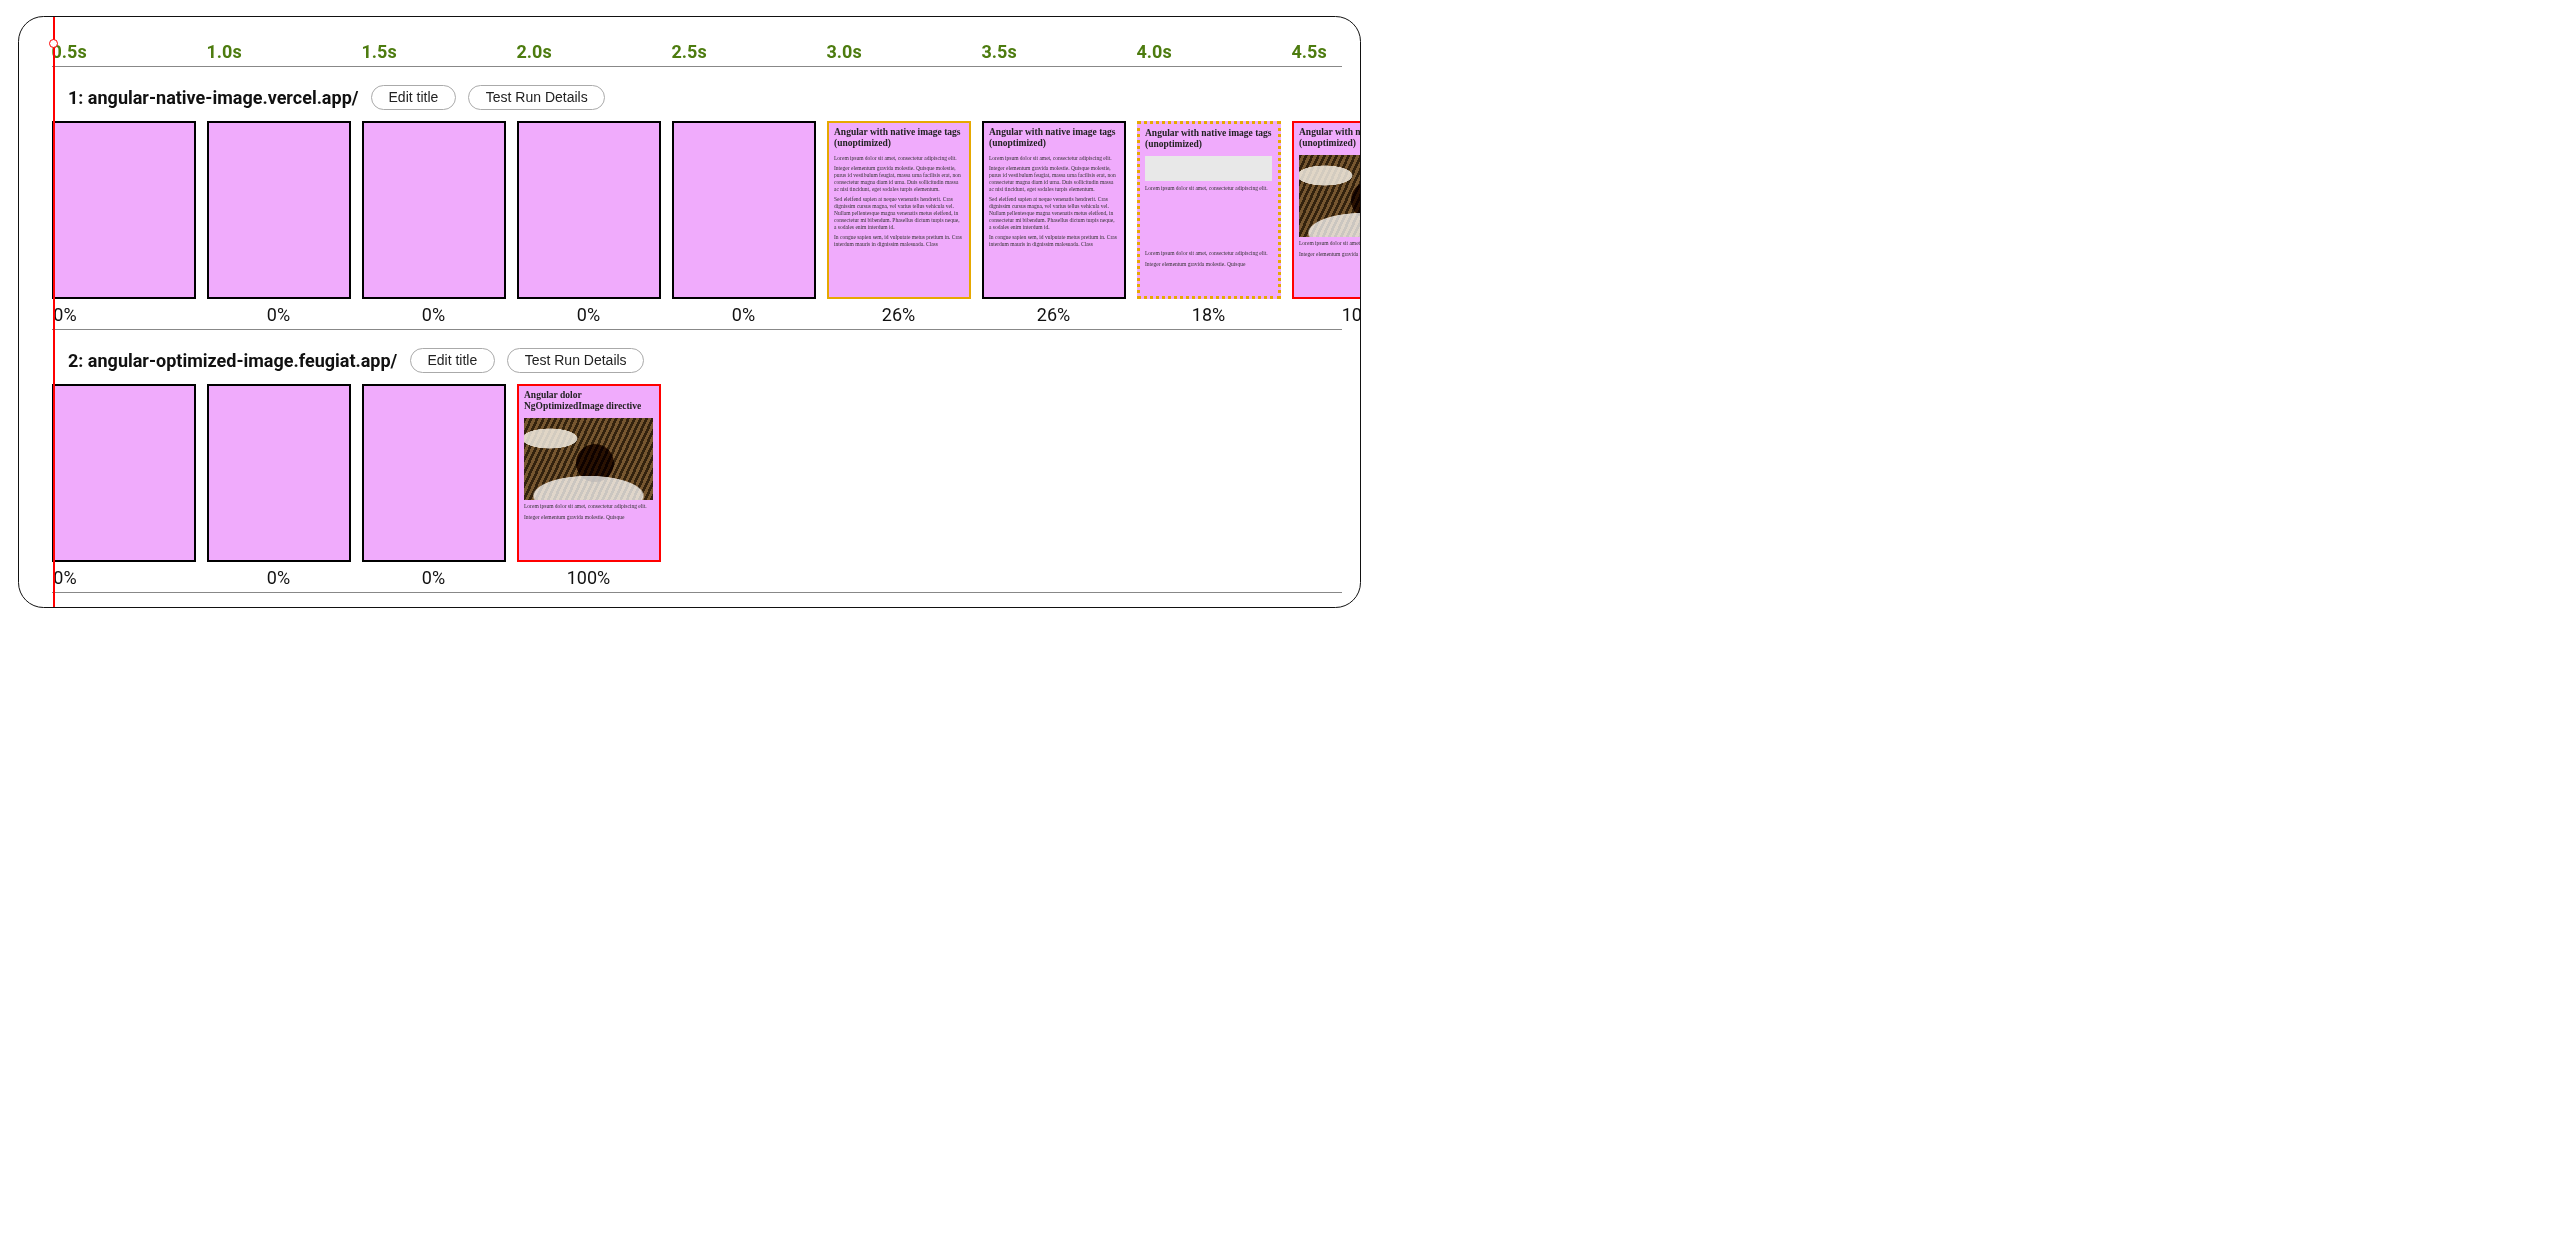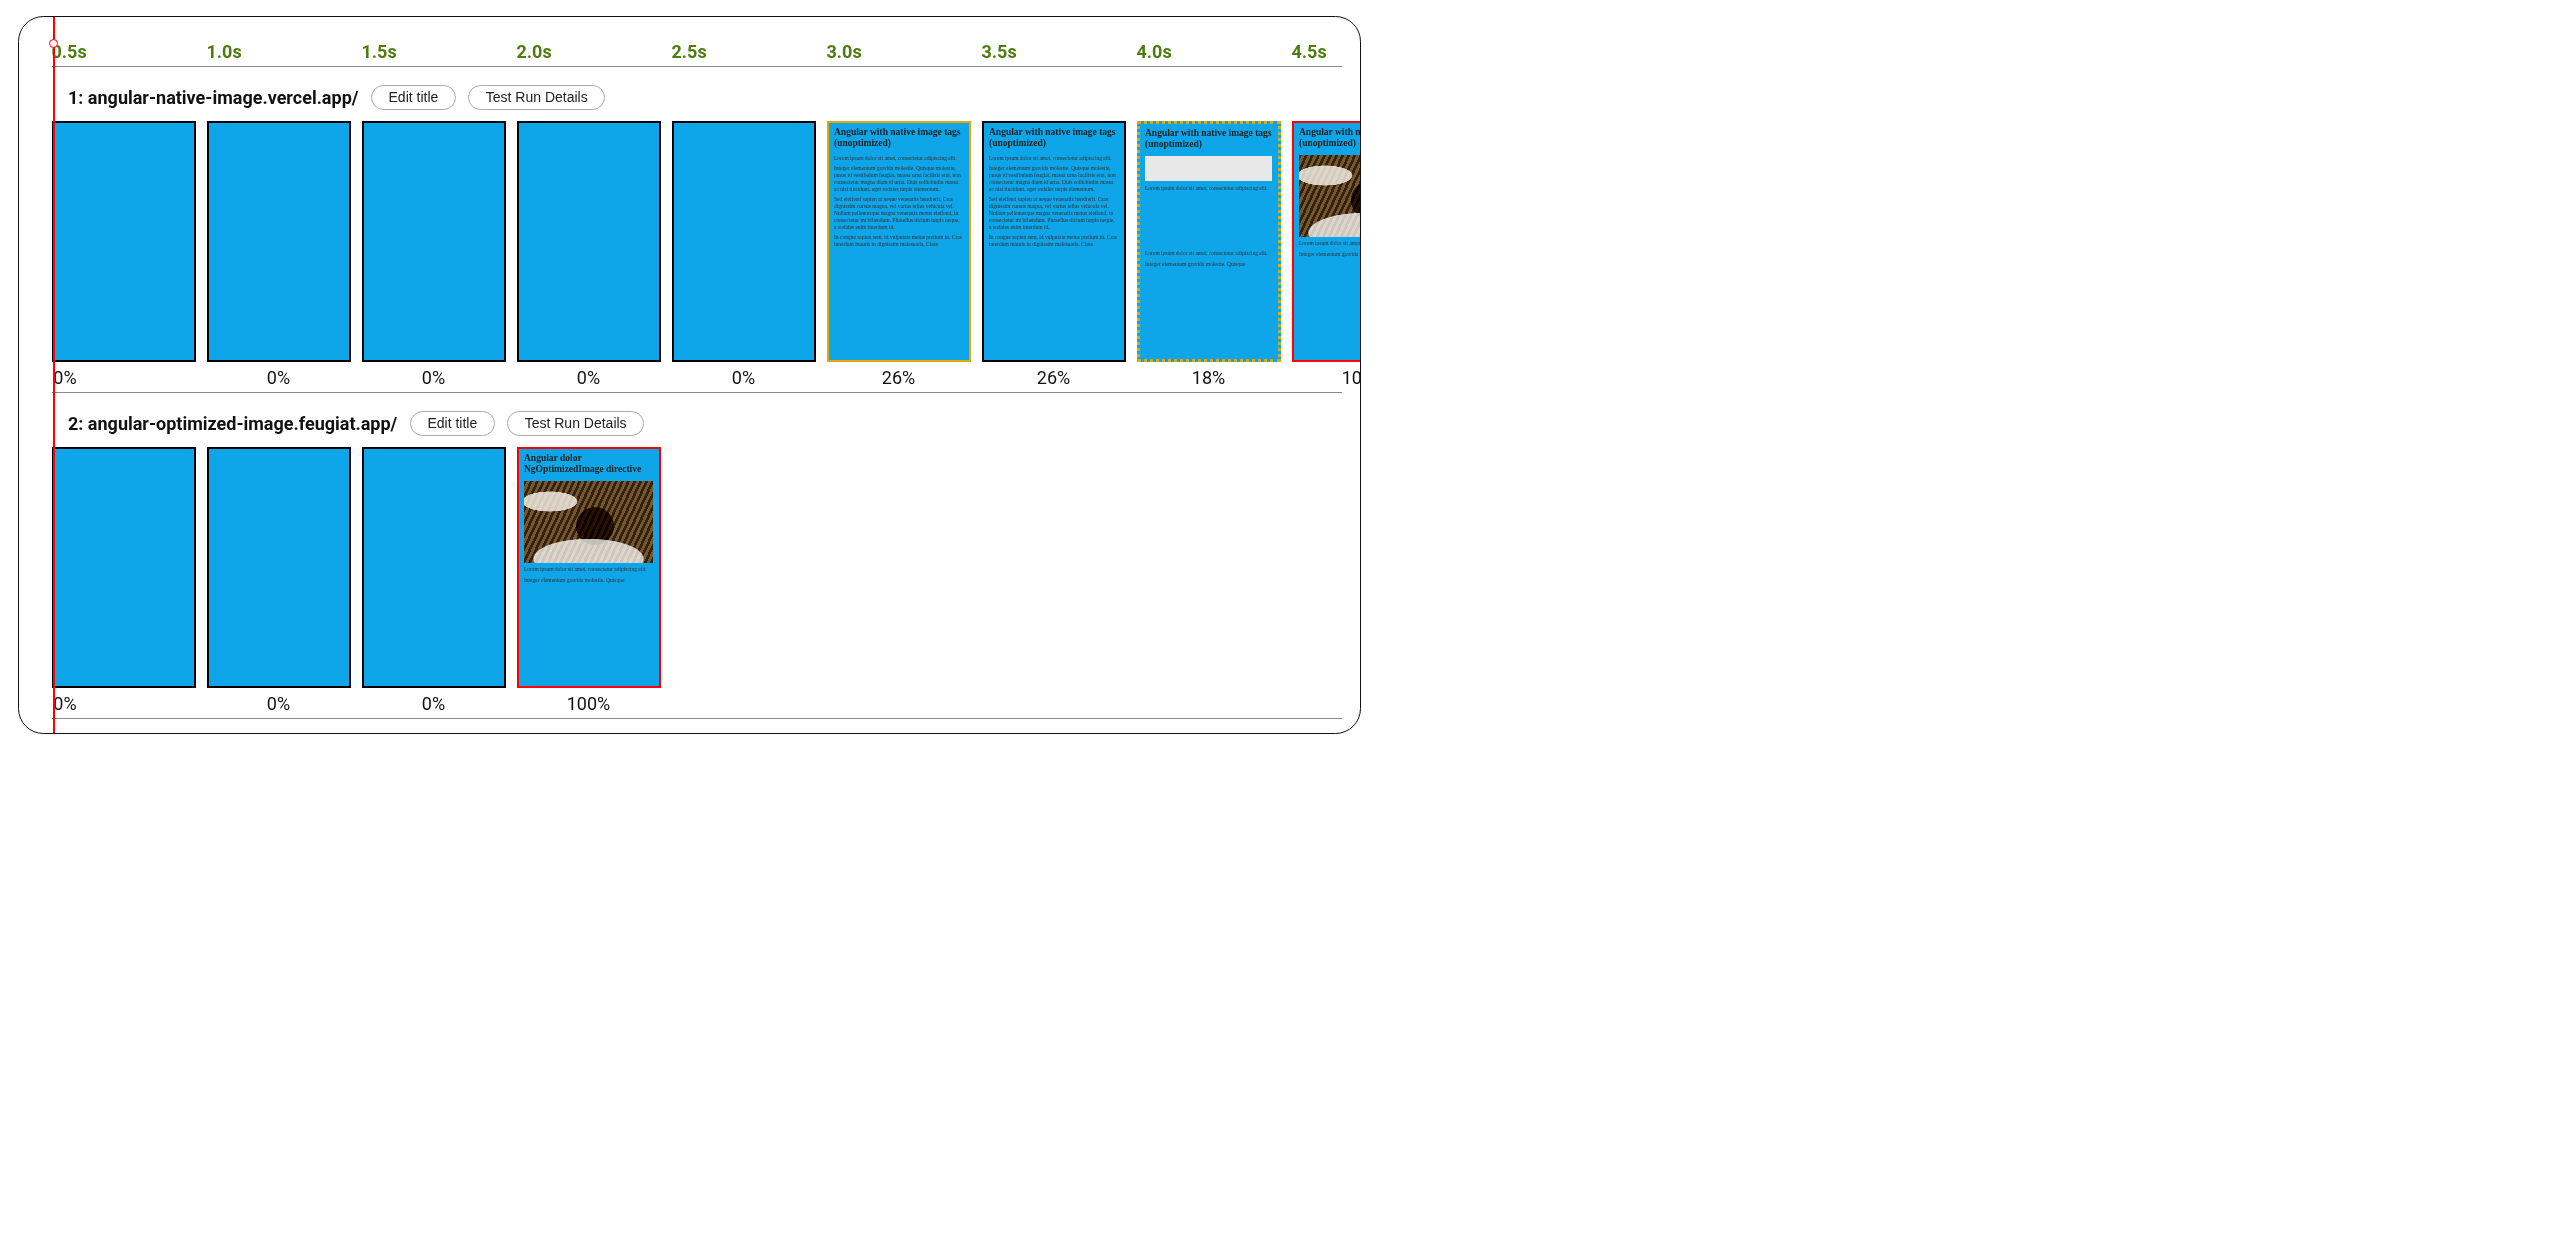--- a/index.html
+++ b/index.html
@@ -92,23 +92,23 @@
   }
   .frame-col {
     width: 144px;
     flex: 0 0 144px;
     display: flex;
     flex-direction: column;
     align-items: center;
   }
   .frame {
     width: 144px;
-    height: 241px;
+    height: 178px;
     border: 2.7px solid #000;
-    background: #0ea5e9;
+    background: #f0abfc;
     position: relative;
     overflow: hidden;
   }
   .frame.yellow-solid { border-color: #e6a800; }
   .frame.red-solid { border-color: #ff0000; }
   .frame.yellow-dashed { border-color: #e6a800; border-style: dotted; border-width: 3.6px; }
   .pct {
     margin-top: 5.5px;
     font-size: 18px;
     font-weight: 400;

